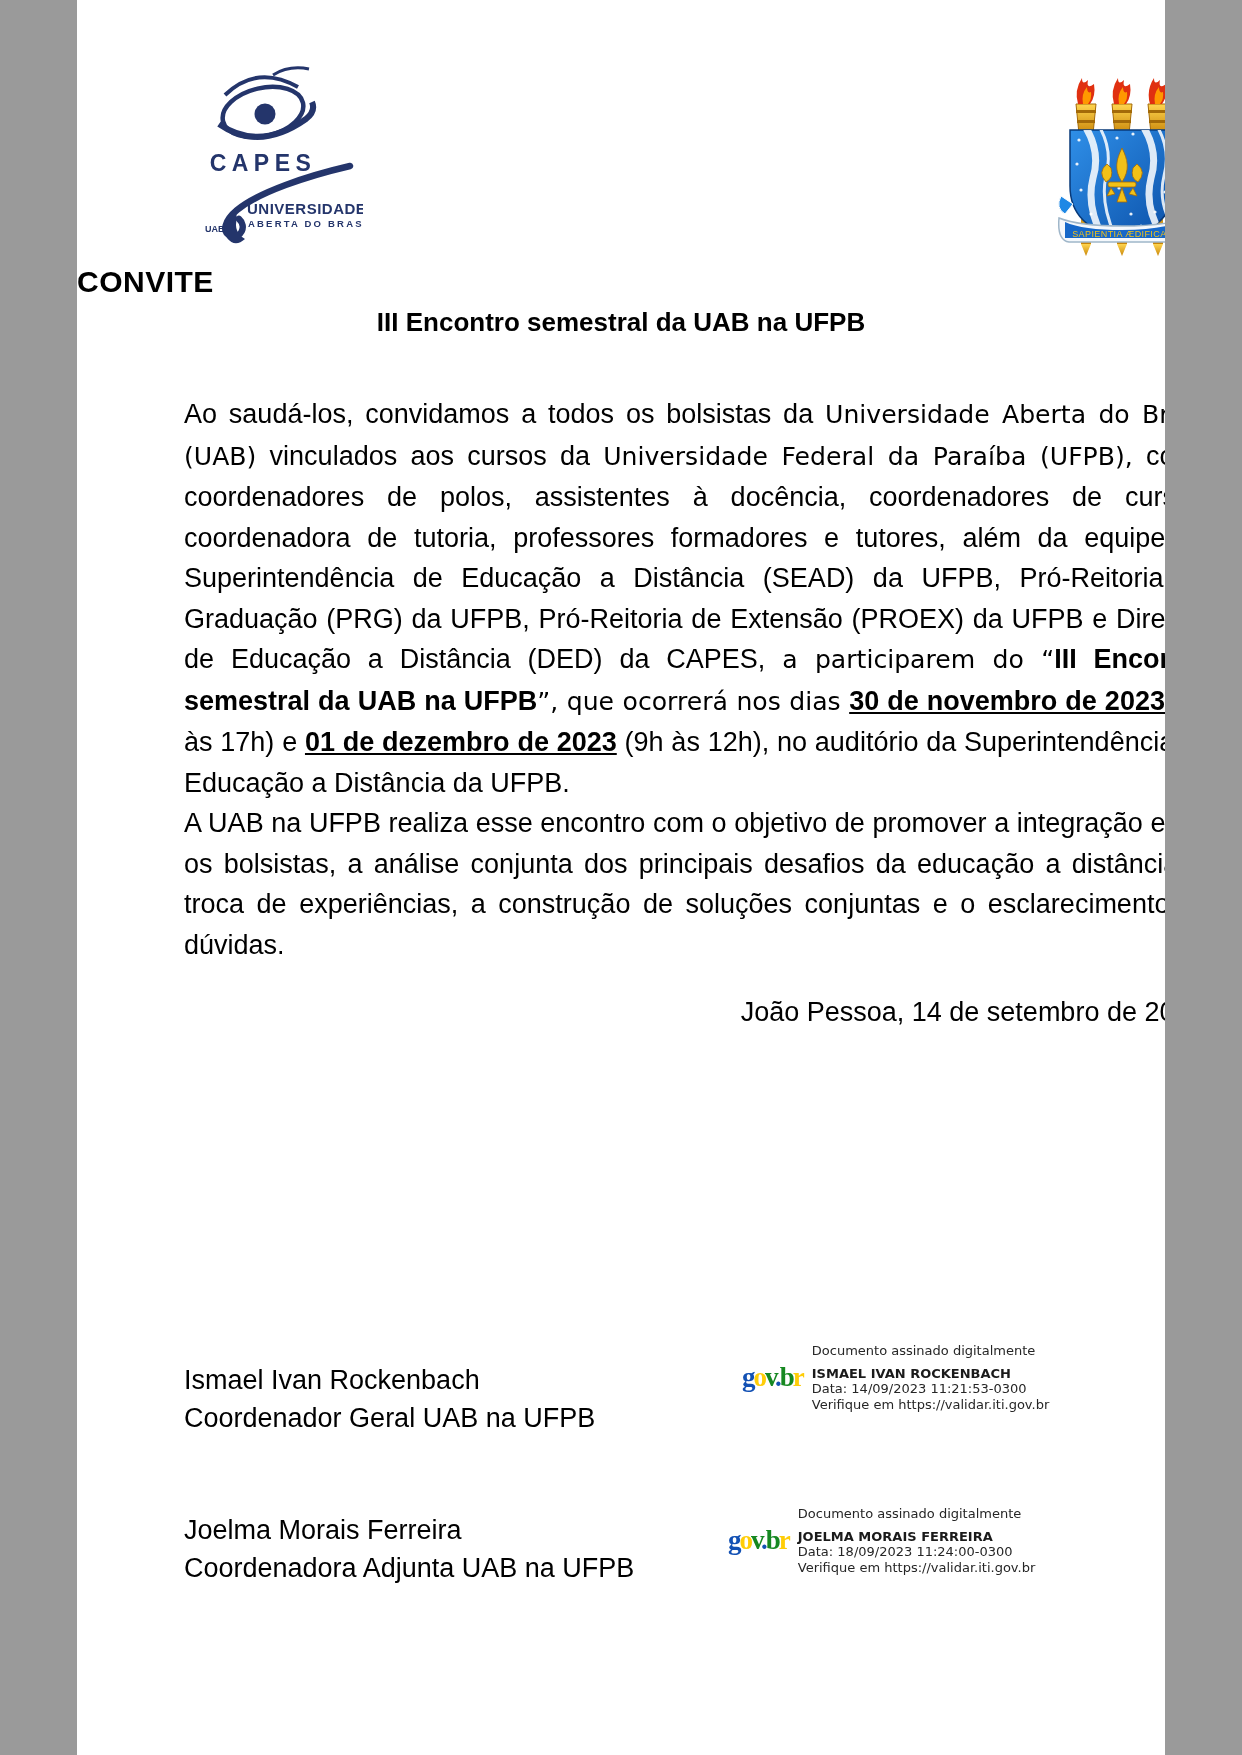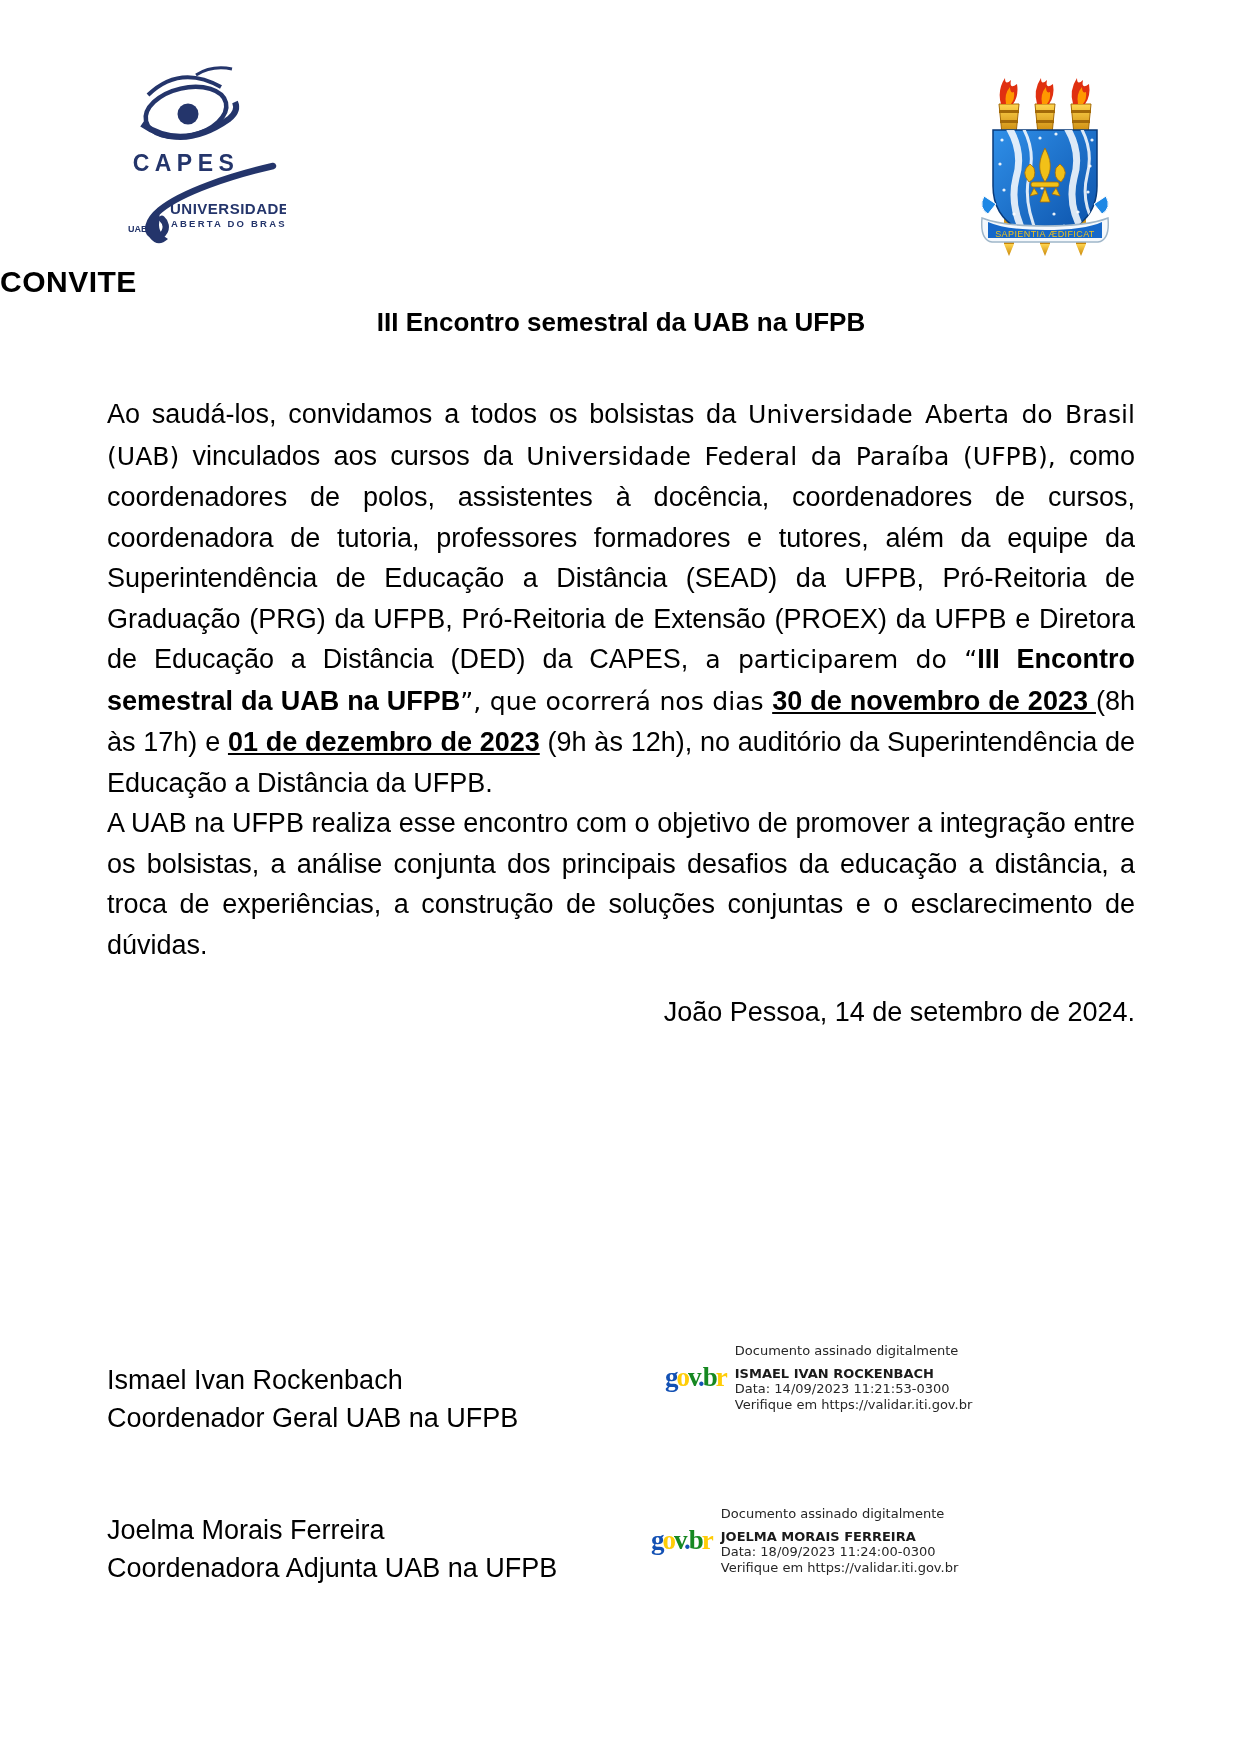--- a/index.html
+++ b/index.html
@@ -1,17 +1,17 @@
 <!DOCTYPE html>
 <html><head>
 <meta charset="utf-8">
 <style>
   html,body{margin:0;padding:0;background:#9a9a9a;}
   .page{
-    width:1242px;height:1755px;margin:0 auto;background:#ffffff;
+    width:1088px;height:1755px;margin:0 auto;background:#ffffff;
     position:relative;font-family:"Liberation Sans",sans-serif;color:#000;
     overflow:hidden;
   }
   
   .capes-logo{position:absolute;left:108px;top:62px;width:178px;height:188px;}
   .ufpb-crest{position:absolute;left:978px;top:68px;width:134px;height:194px;}
   
   .title{position:absolute;top:265px;left:0;width:100%;
          font-size:30px;font-weight:700;letter-spacing:.5px;}
   .subtitle{position:absolute;top:307px;left:0;width:100%;text-align:center;

